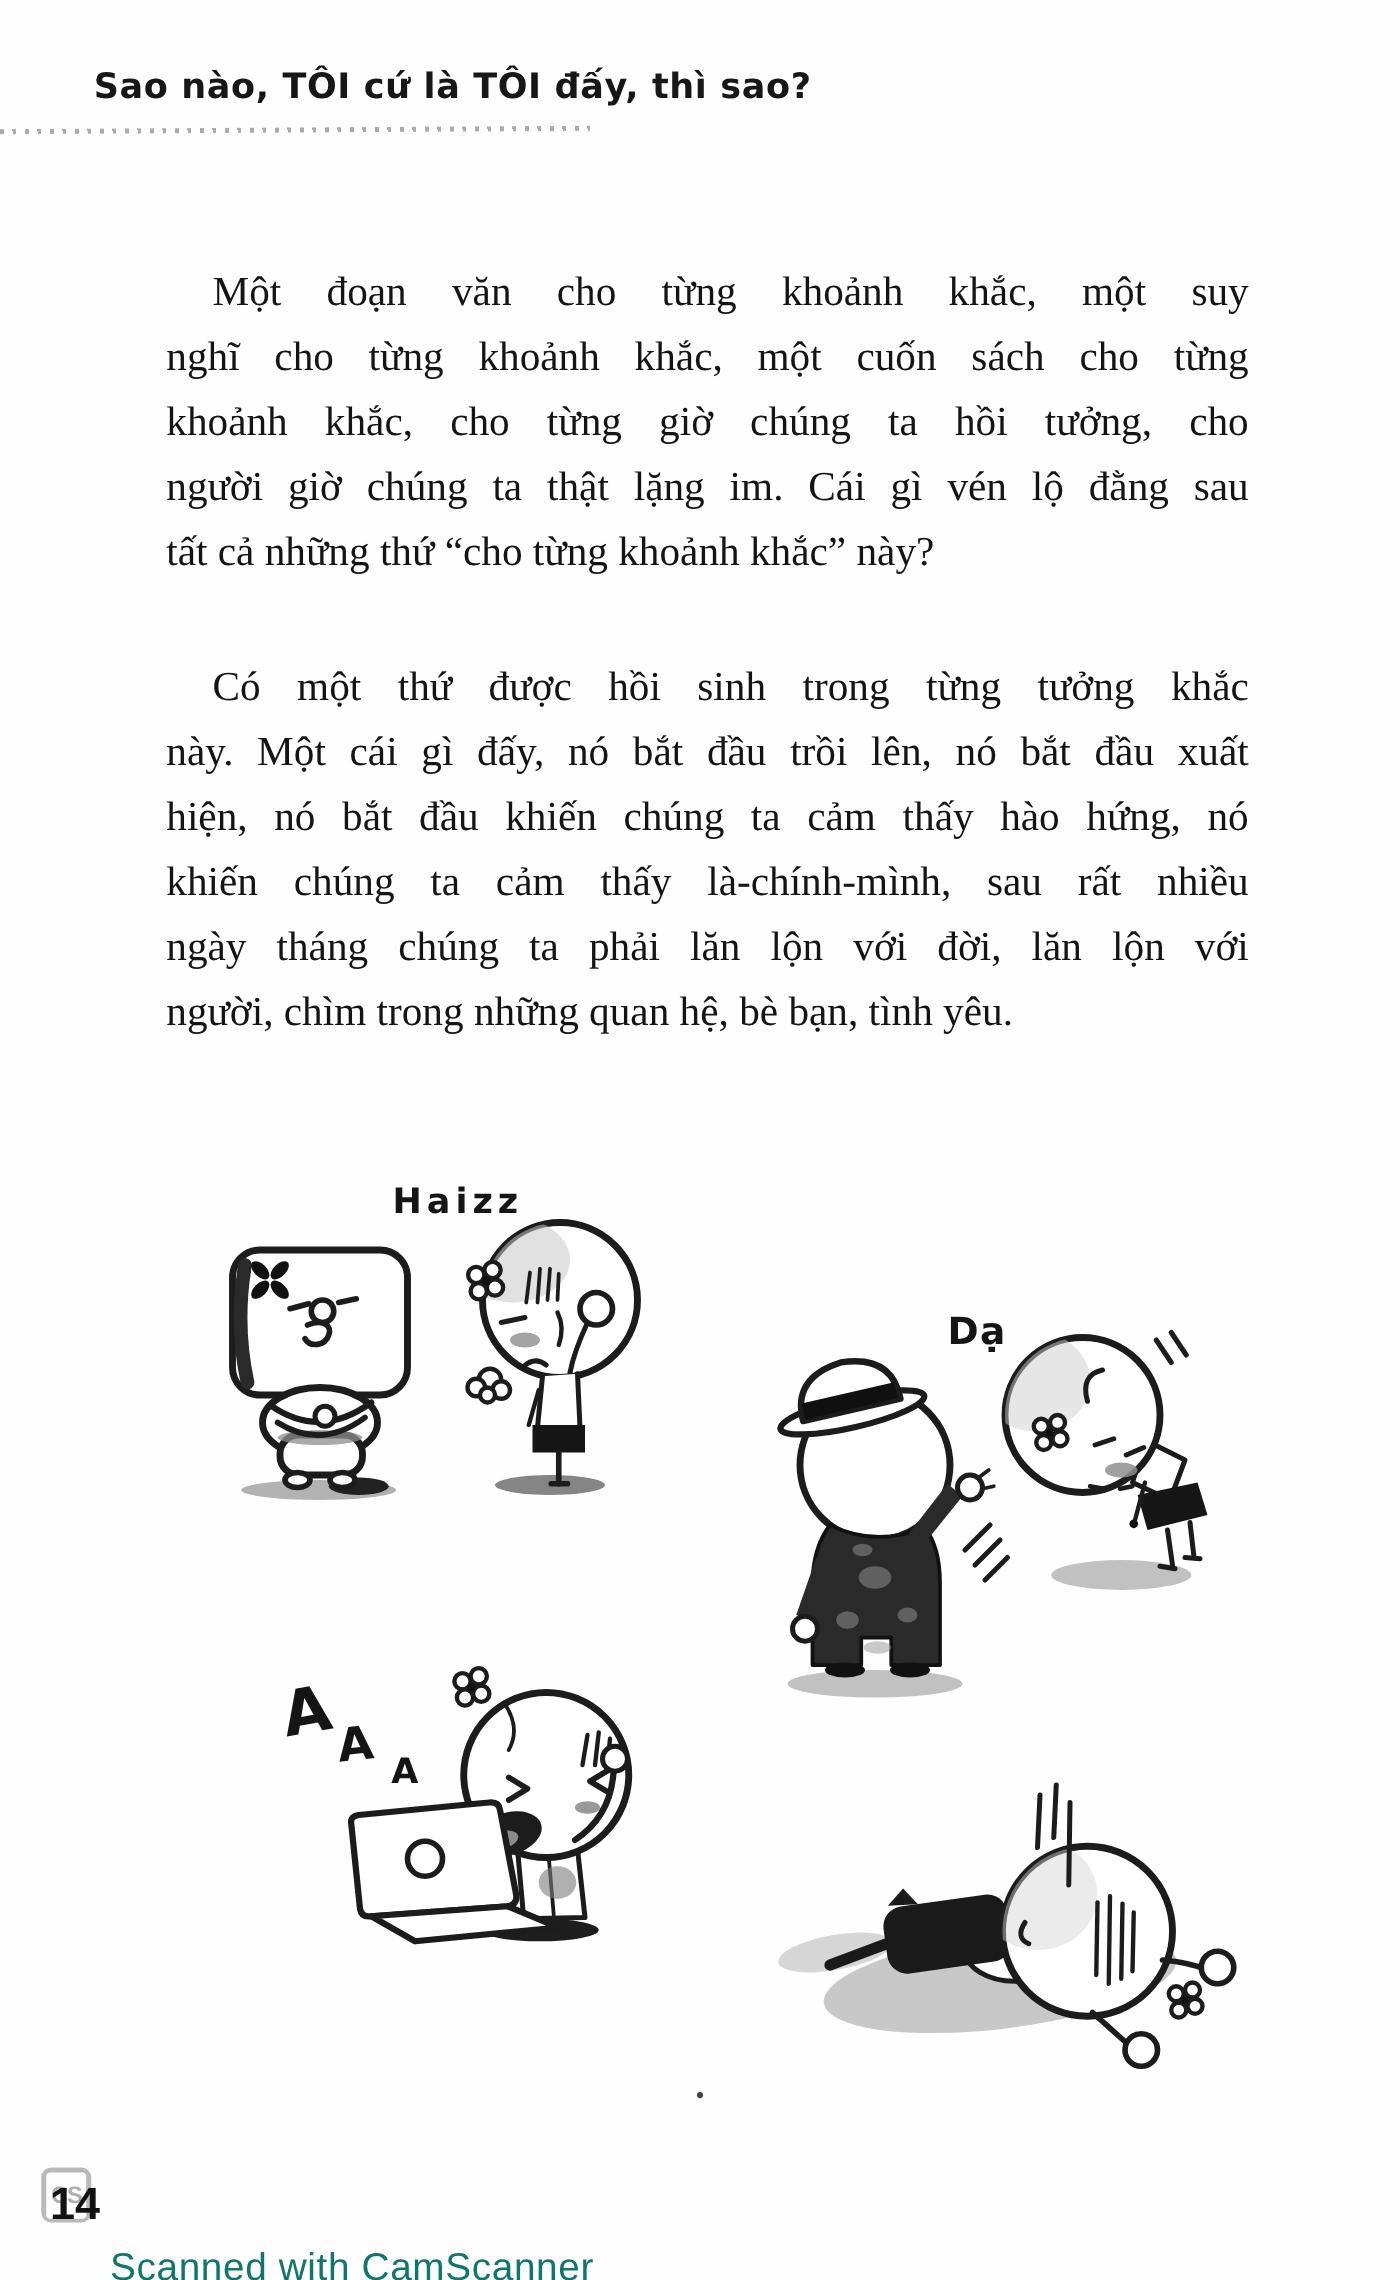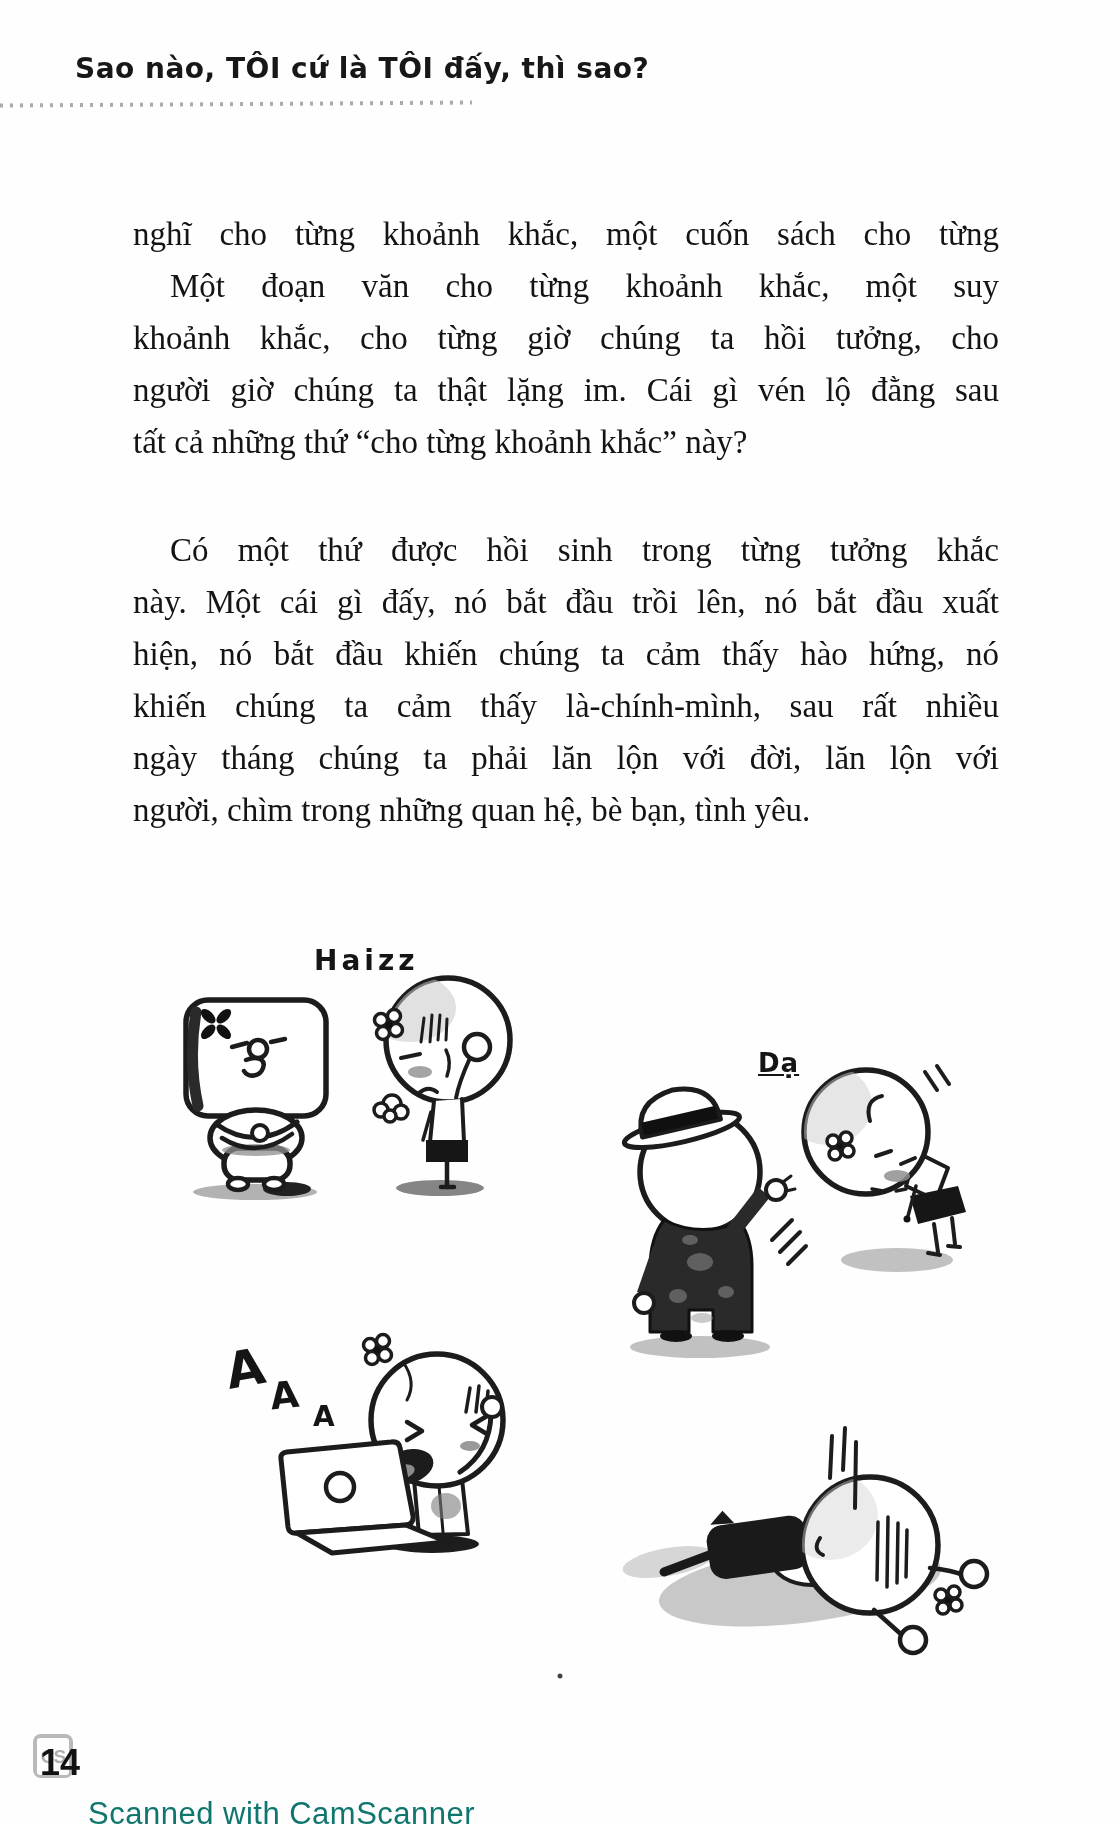--- a/index.html
+++ b/index.html
@@ -27,21 +27,21 @@
   .para{margin:0 0 56px 0;}
   .para .line{ text-align:justify; text-align-last:justify; white-space:nowrap;}
   .para .line.last{ text-align-last:left; white-space:normal;}
   .para .line.first{ text-indent:37px;}
   
   .hand{
     position:absolute; font-family:"DejaVu Sans","Liberation Sans",sans-serif;
     font-weight:700; color:#151515;
   }
   .lbl-haizz{left:314px; top:944px; font-size:28px; letter-spacing:4px;}
-  .lbl-da{left:758px; top:1048px; font-size:26px; letter-spacing:1px;text-decoration:underline;}
+  .lbl-da{left:758px; top:1048px; font-size:30px; letter-spacing:1px;}
   .lbl-a1{left:226px; top:1340px; font-size:50px; transform:rotate(-10deg); font-weight:800;}
   .lbl-a2{left:270px; top:1374px; font-size:37px; transform:rotate(-6deg);}
   .lbl-a3{left:313px; top:1400px; font-size:28px;}
   
   .art{position:absolute; left:0; top:940px; width:1120px; height:760px;}
   
   .cs-badge{
     position:absolute; left:33px; top:1734px; width:40px; height:44px;
     background:#b9b9b9; border-radius:8px;
   }
@@ -66,22 +66,22 @@
 </head>
 <body>
 
 <div class="page">
 
   <div class="running-head">Sao nào, TÔI cứ là TÔI đấy, thì sao?</div>
   <div class="dotted-rule"></div>
 
   <main class="text-block" id="text-block">
       <div class="para">
+        <div class="line first">Một đoạn văn cho từng khoảnh khắc, một suy</div>
         <div class="line">nghĩ cho từng khoảnh khắc, một cuốn sách cho từng</div>
-        <div class="line first">Một đoạn văn cho từng khoảnh khắc, một suy</div>
         <div class="line">khoảnh khắc, cho từng giờ chúng ta hồi tưởng, cho</div>
         <div class="line">người giờ chúng ta thật lặng im. Cái gì vén lộ đằng sau</div>
         <div class="line last">tất cả những thứ “cho từng khoảnh khắc” này?</div>
       </div>
       <div class="para">
         <div class="line first">Có một thứ được hồi sinh trong từng tưởng khắc</div>
         <div class="line">này. Một cái gì đấy, nó bắt đầu trồi lên, nó bắt đầu xuất</div>
         <div class="line">hiện, nó bắt đầu khiến chúng ta cảm thấy hào hứng, nó</div>
         <div class="line">khiến chúng ta cảm thấy là-chính-mình, sau rất nhiều</div>
         <div class="line">ngày tháng chúng ta phải lăn lộn với đời, lăn lộn với</div>

